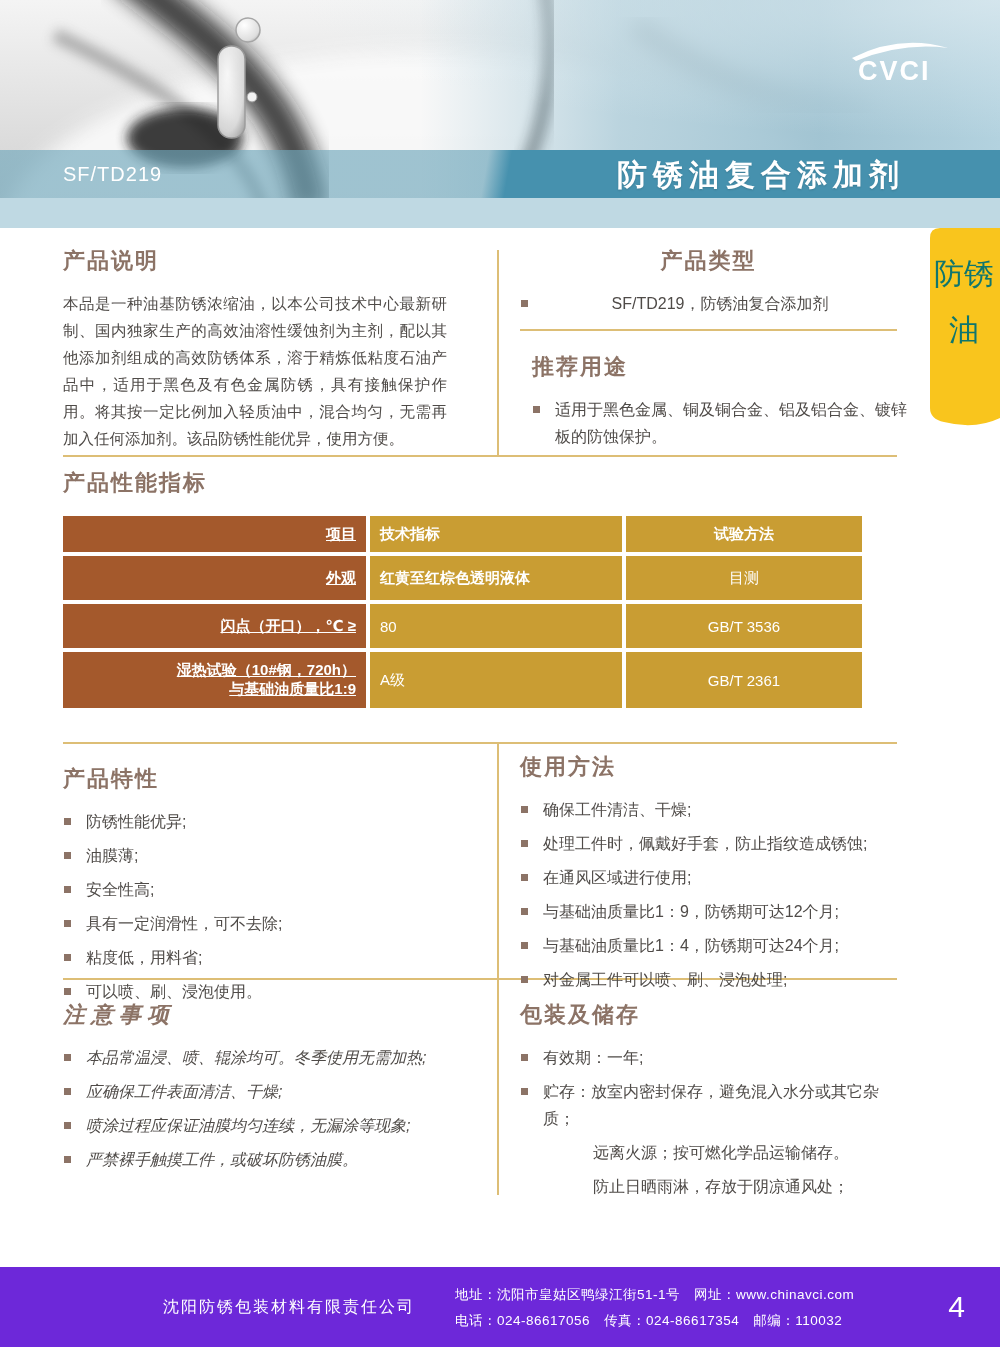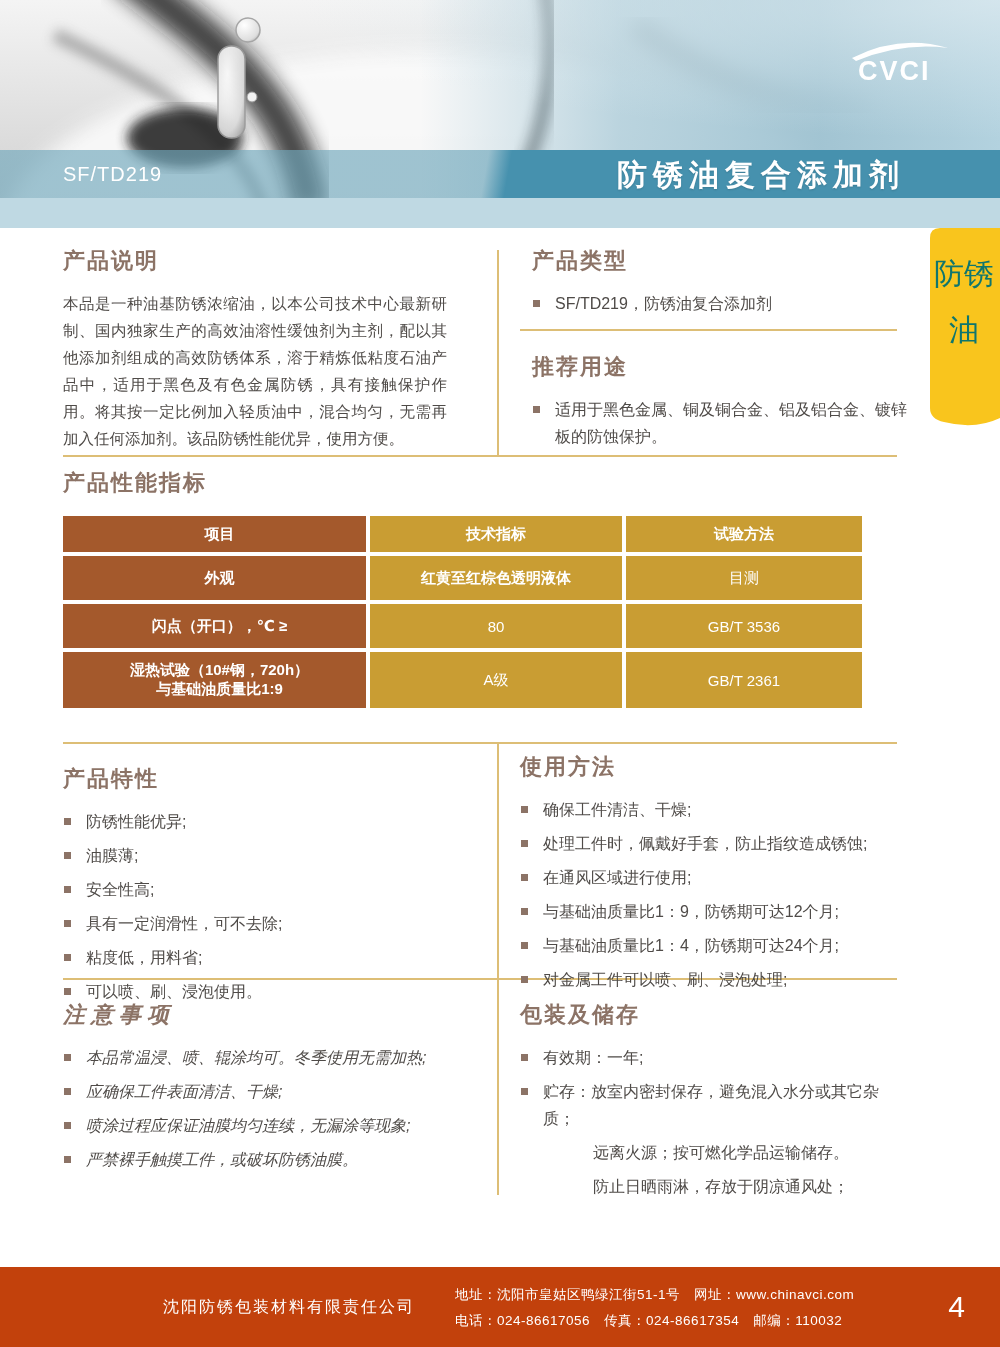--- a/index.html
+++ b/index.html
@@ -70,32 +70,32 @@
 
   
   table.perf {
     border-collapse:separate; border-spacing:4px;
     margin:14px 0 0 -4px; table-layout:fixed;
   }
   table.perf td, table.perf th {
     color:#fff; font-size:15px; font-weight:normal;
     padding:4px 10px; vertical-align:middle;
   }
-  table.perf .c1 { width:303px; background:#A4592C; text-align:center; padding-left:20px; font-weight:bold; }
-  table.perf .c2 { width:252px; background:#C99D33; text-align:center; }
+  table.perf .c1 { width:303px; background:#A4592C; text-align:right; padding-left:20px; font-weight:bold;text-decoration:underline; }
+  table.perf .c2 { width:252px; background:#C99D33; text-align:left; }
   table.perf .c3 { width:236px; background:#C99D33; text-align:center; }
   table.perf tr.hd td { height:36px; font-weight:bold; }
   table.perf tr.r1 td { height:44px; }
   table.perf tr.r1 .c2 { font-weight:bold; }
   table.perf tr.r2 td { height:44px; }
   table.perf tr.r3 td { height:56px; }
   .pre { white-space:pre-line; }
 
   
-  .footer { position:absolute; left:0; top:1267px; width:1000px; height:80px; background:#c2410c; }
+  .footer { position:absolute; left:0; top:1267px; width:1000px; height:80px; background:#6d28d9; }
   .footer .company {
     position:absolute; left:163px; top:0; height:80px; display:flex; align-items:center;
     color:#fff; font-size:16px; letter-spacing:2px;
   }
   .footer .contact {
     position:absolute; left:455px; top:15px; color:#fff; font-size:13.5px; line-height:26px;
     letter-spacing:0.5px;
   }
   .footer .page-num {
     position:absolute; right:35px; top:0; height:80px; display:flex; align-items:center;
@@ -177,21 +177,21 @@
   <div class="hrule" style="left:63px; top:455px; width:834px;"></div>
   <div class="hrule" style="left:63px; top:742px; width:834px;"></div>
   <div class="vrule" style="left:497px; top:742px; height:453px;"></div>
   <div class="hrule" style="left:63px; top:978px; width:834px;"></div>
 
   <div class="section" style="left:63px; top:246px; width:384px;">
     <h3>产品说明</h3>
     <p class="body-text">本品是一种油基防锈浓缩油，以本公司技术中心最新研制、国内独家生产的高效油溶性缓蚀剂为主剂，配以其他添加剂组成的高效防锈体系，溶于精炼低粘度石油产品中，适用于黑色及有色金属防锈，具有接触保护作用。将其按一定比例加入轻质油中，混合均匀，无需再加入任何添加剂。该品防锈性能优异，使用方便。</p>
   </div>
 
-  <div class="section" style="left:532px; top:246px; width:377px;">
+  <div class="section" style="left:520px; top:246px; width:377px;text-align:center;">
     <h3>产品类型</h3>
     <ul class="bullets">
       <li>SF/TD219，防锈油复合添加剂</li>
     </ul>
   </div>
 
   <div class="section" style="left:532px; top:352px; width:377px;">
     <h3>推荐用途</h3>
     <ul class="bullets">
       <li>适用于黑色金属、铜及铜合金、铝及铝合金、镀锌板的防蚀保护。</li>

